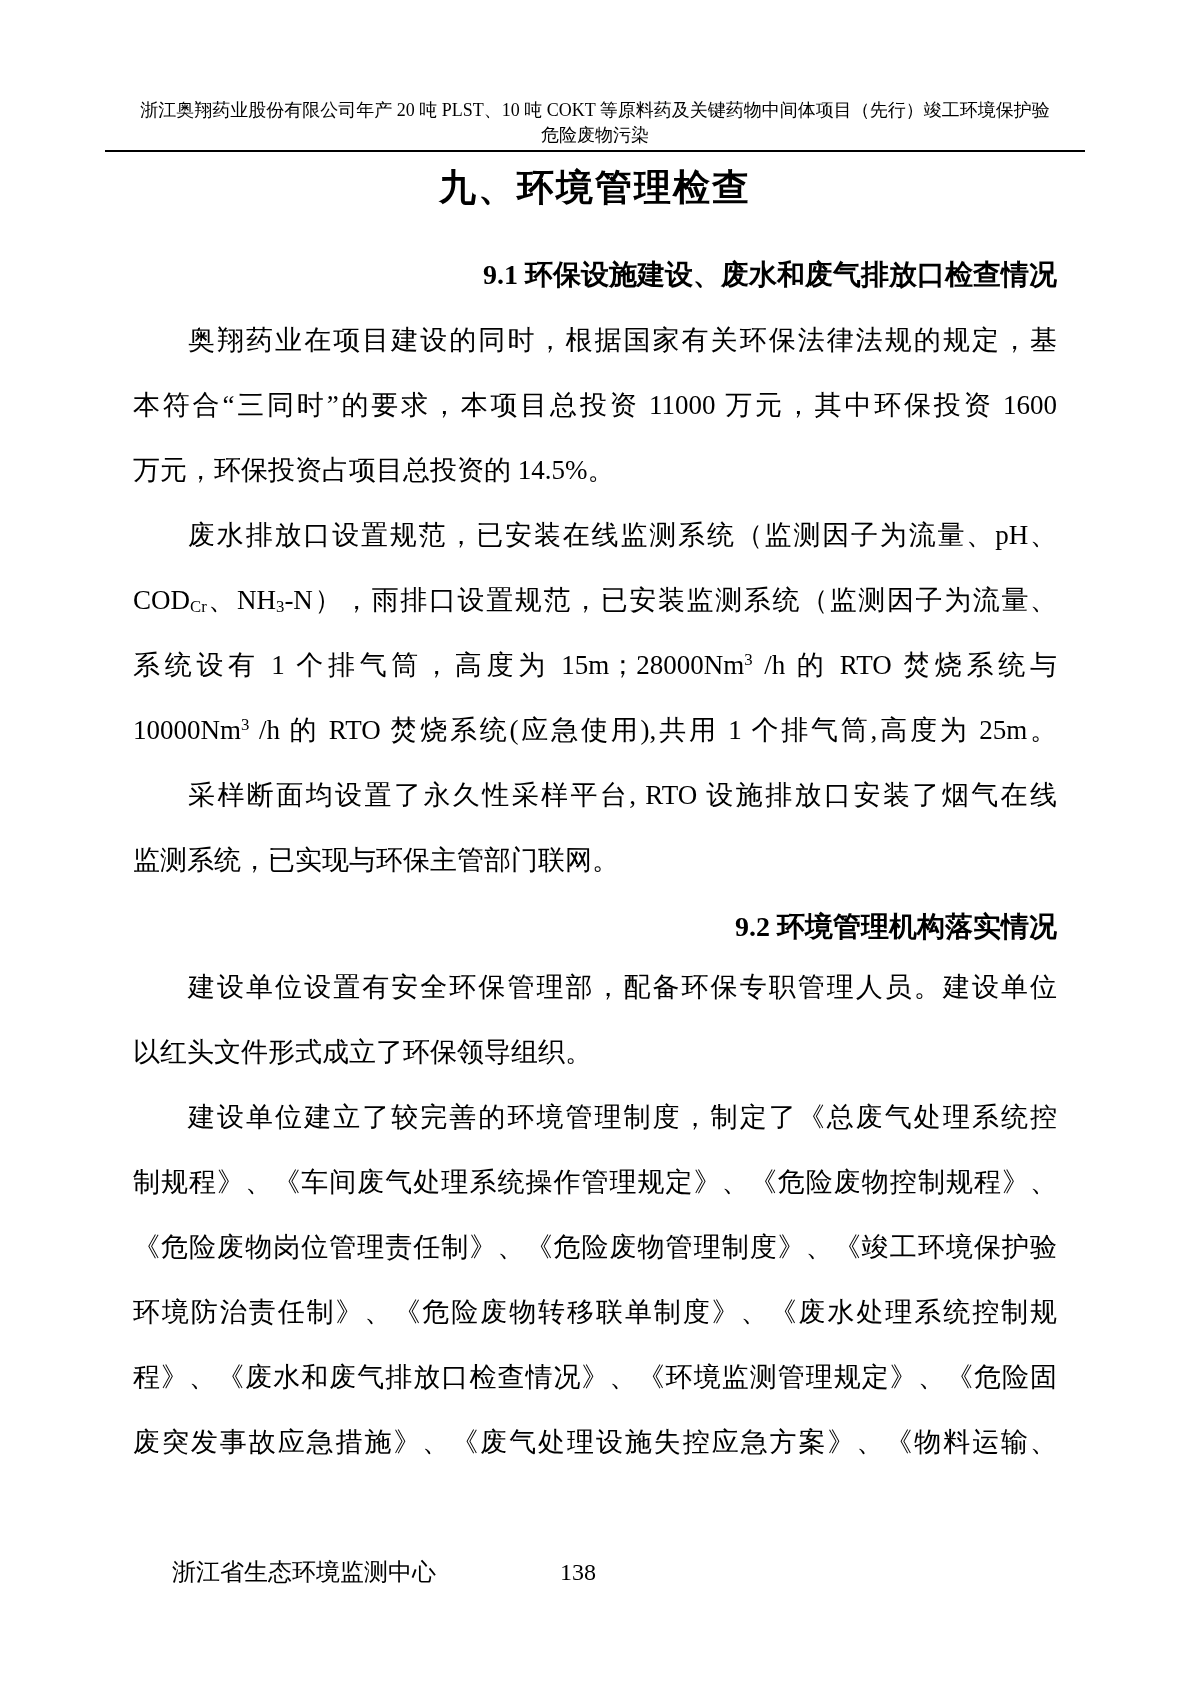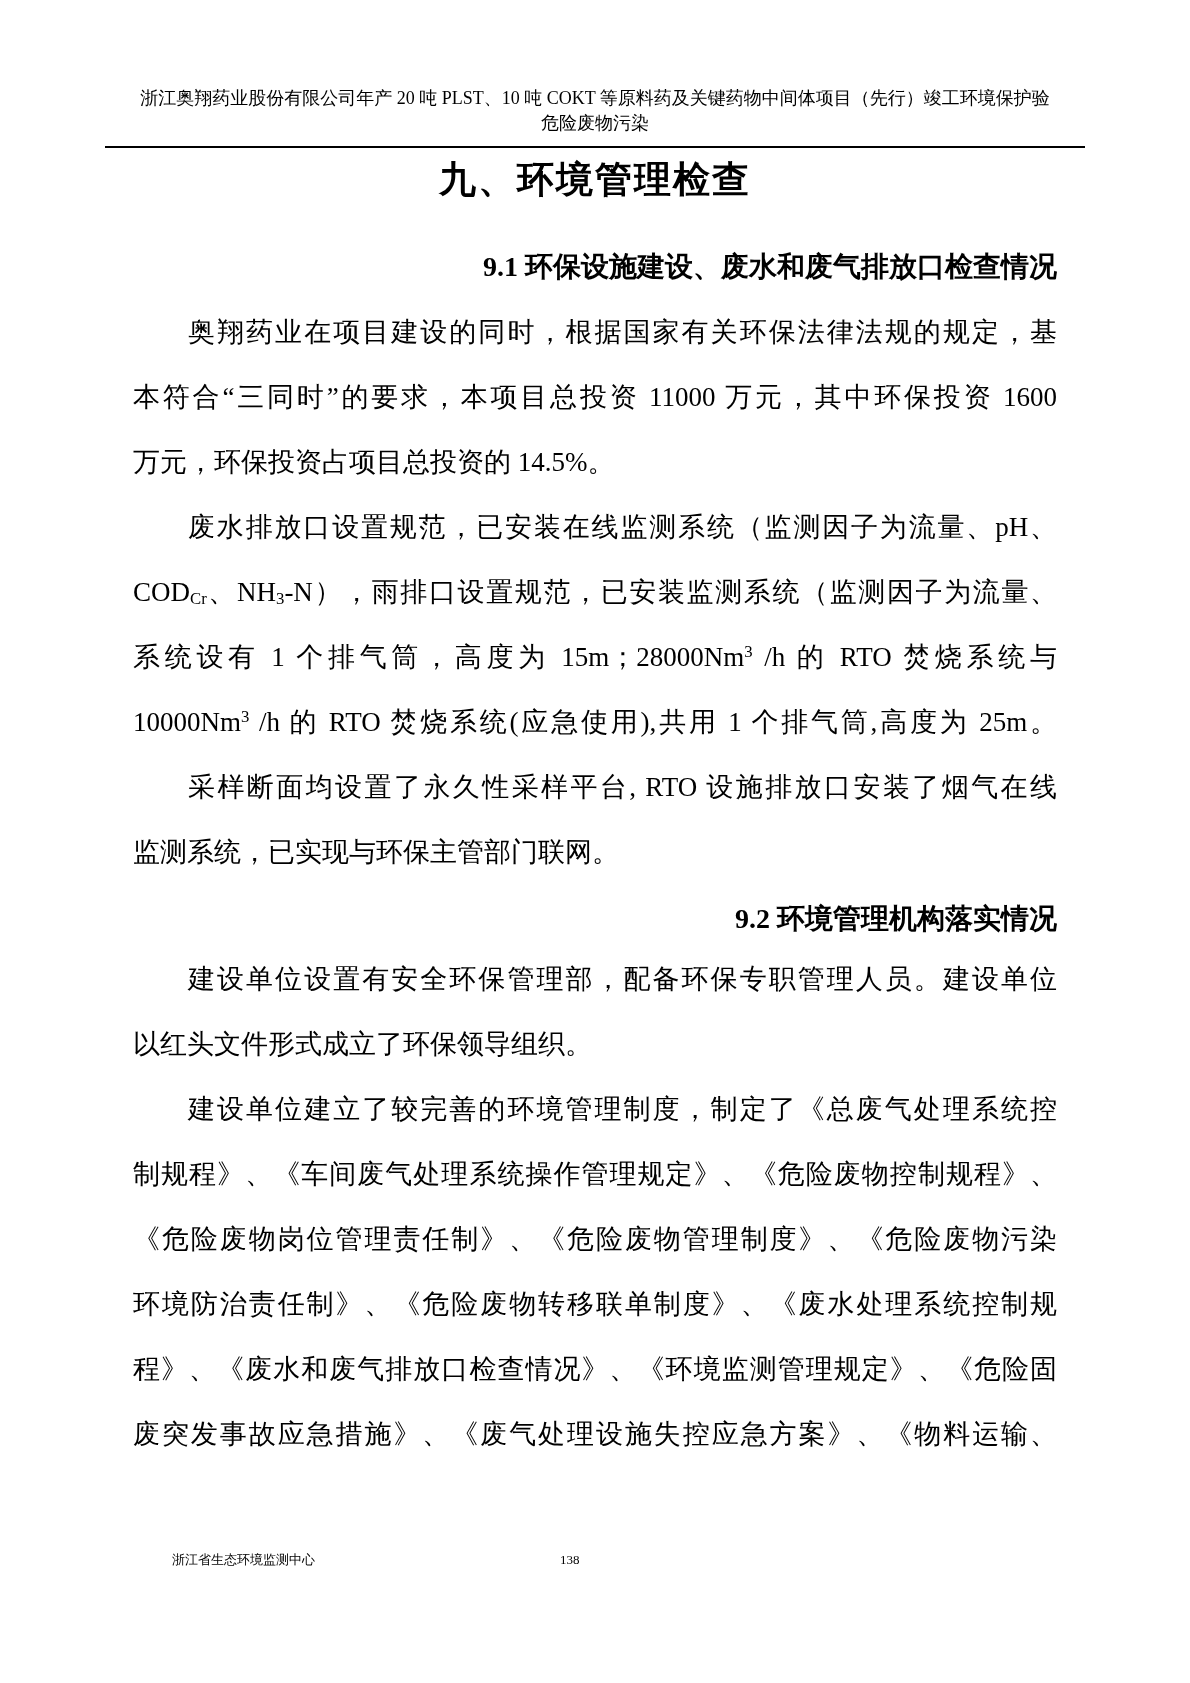--- a/index.html
+++ b/index.html
@@ -14,27 +14,27 @@
   }
   .page {
     position: relative;
     width: 1190px;
     height: 1683px;
     background: #ffffff;
   }
   
   .doc-header {
     width: 980px;
-    margin: 0 auto;
+    margin: 12px auto;
     padding-top: 86px;
     text-align: center;
     font-size: 18px;
     line-height: 25px;
     border-bottom: 2px solid #000000;
-    padding-bottom: 10px;
+    padding-bottom: 2px;
   }
   .doc-header .hline { white-space: nowrap; }
   
   .body-col {
     width: 924px;
     margin-left: 133px;
   }
   .chapter-title {
     margin: 8px 0 0 0;
     text-align: center;
@@ -76,21 +76,21 @@
     line-height: 0;
     vertical-align: 0.55em;
   }
   
   .doc-footer {
     position: absolute;
     top: 1545px;
     left: 0;
     width: 1190px;
     height: 30px;
-    font-size: 13px;
+    font-size: 24px;
     line-height: 30px;
   }
   .footer-org { position: absolute; left: 172px; top: 0; }
   .footer-page { position: absolute; left: 560px; top: 0; }
 </style>
 </head>
 <body>
 
 <div class="page">
 
@@ -122,21 +122,21 @@
 
     <h2 class="sec-heading second">9.2 环境管理机构落实情况</h2>
 
     <div class="para p4">
         <div class="line indent full">建设单位设置有安全环保管理部，配备环保专职管理人员。建设单位</div>
         <div class="line">以红头文件形式成立了环保领导组织。</div>
       </div>
     <div class="para">
         <div class="line indent full">建设单位建立了较完善的环境管理制度，制定了《总废气处理系统控</div>
         <div class="line full">制规程》、《车间废气处理系统操作管理规定》、《危险废物控制规程》、</div>
-        <div class="line full">《危险废物岗位管理责任制》、《危险废物管理制度》、《危险废物污染</div>
+        <div class="line full">《危险废物岗位管理责任制》、《危险废物管理制度》、《竣工环境保护验</div>
         <div class="line full">环境防治责任制》、《危险废物转移联单制度》、《废水处理系统控制规</div>
         <div class="line full">程》、《废水和废气排放口检查情况》、《环境监测管理规定》、《危险固</div>
         <div class="line full">废突发事故应急措施》、《废气处理设施失控应急方案》、《物料运输、</div>
       </div>
   </main>
 
   <footer class="doc-footer">
     <span class="footer-org">浙江省生态环境监测中心</span>
     <span class="footer-page">138</span>
   </footer>

